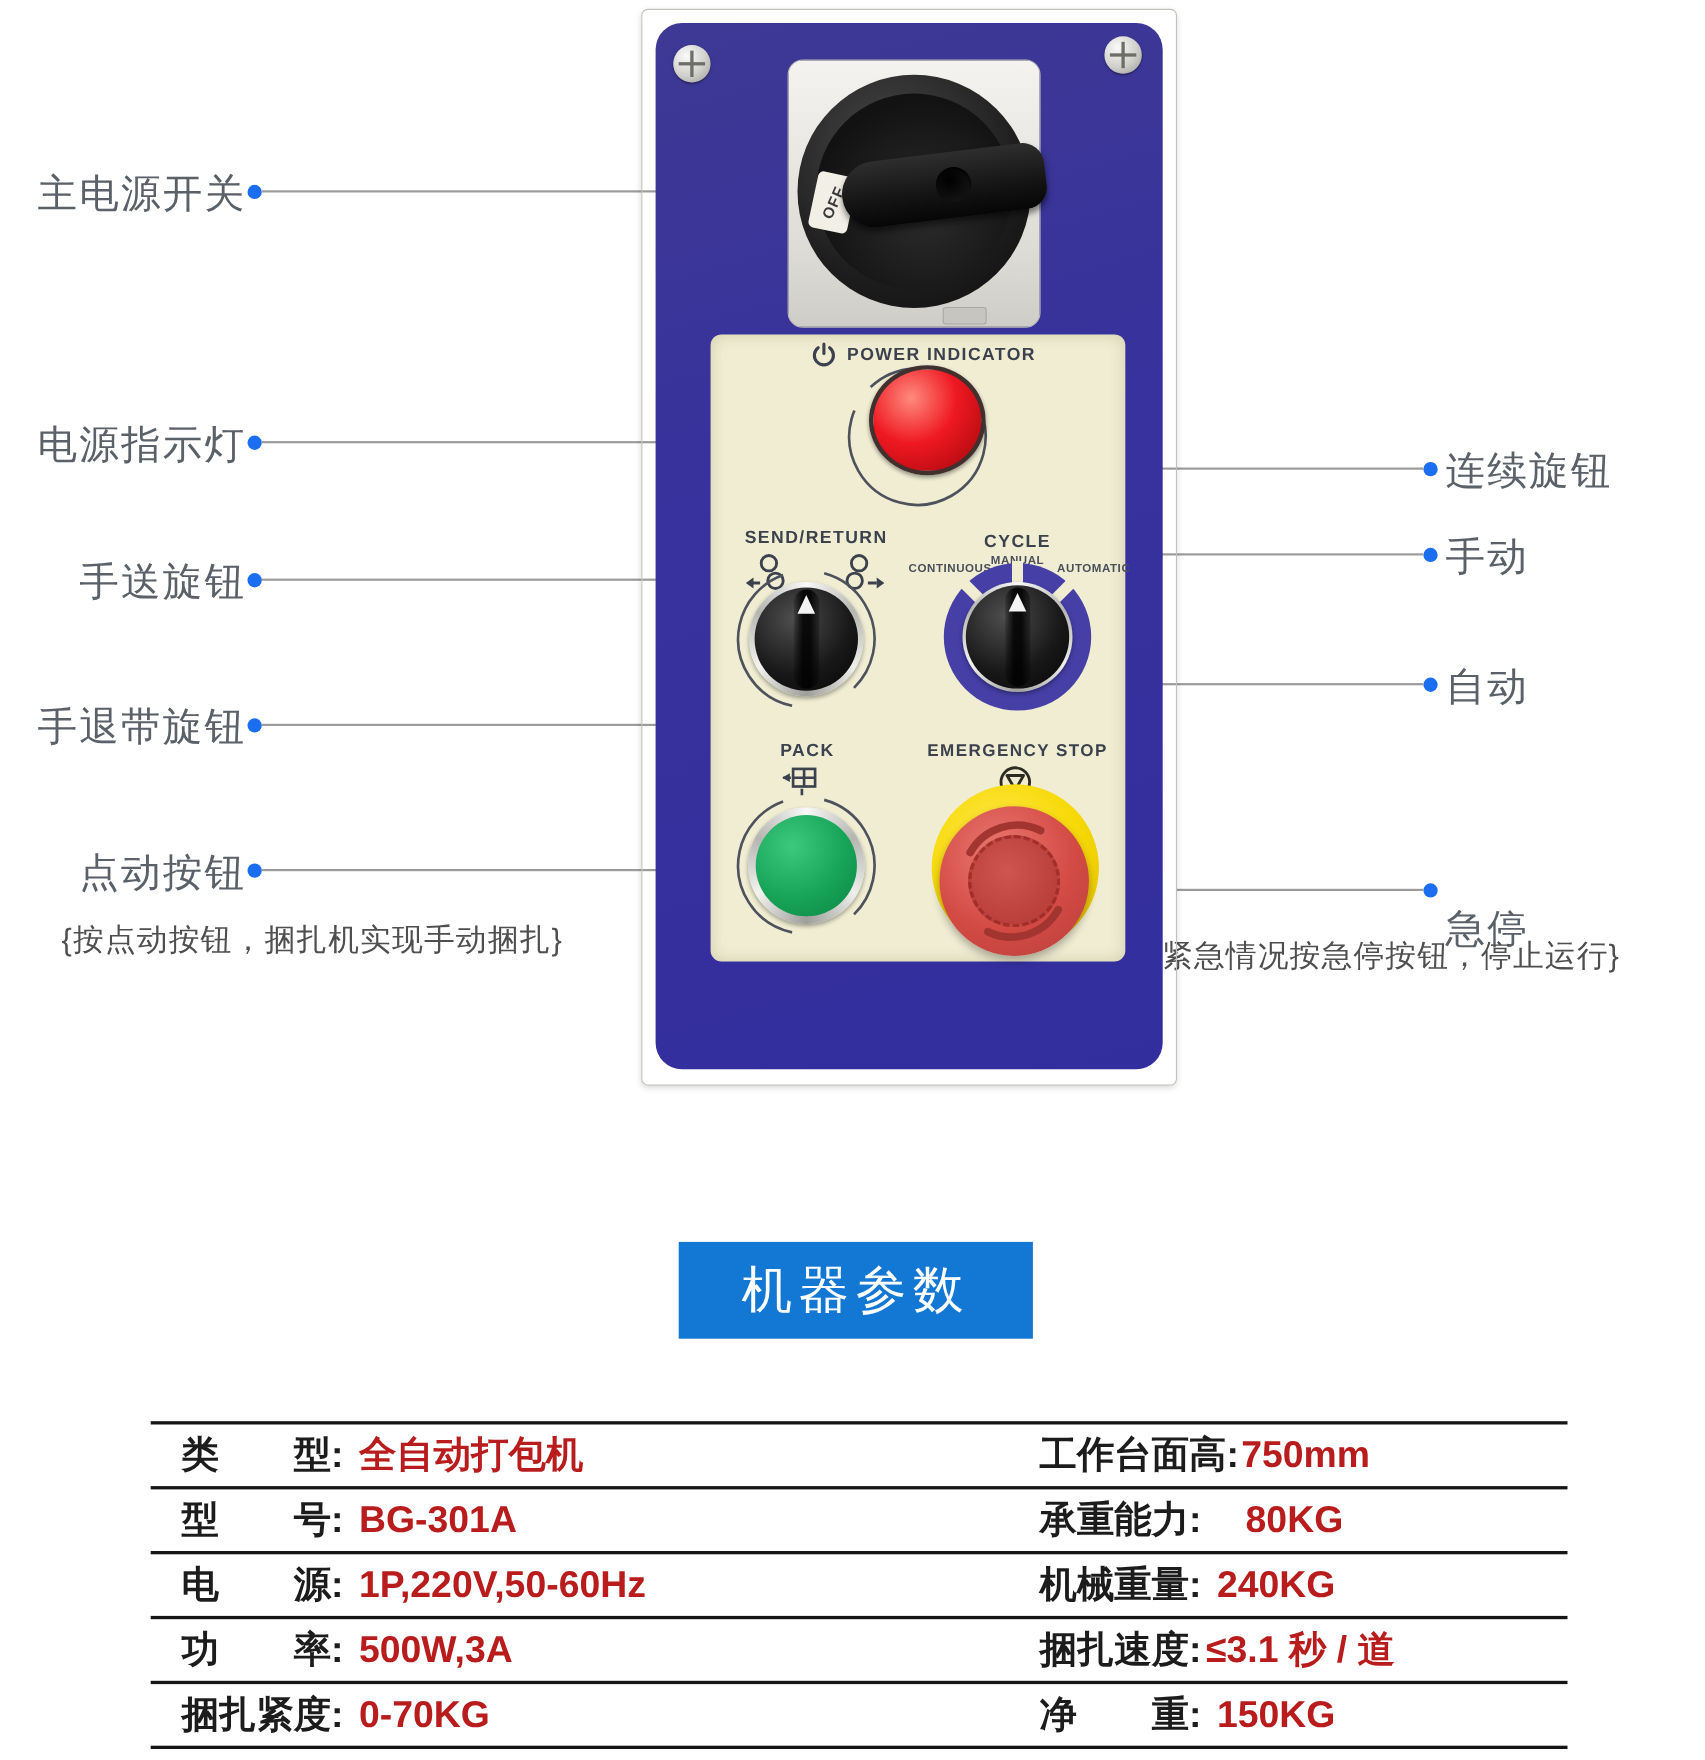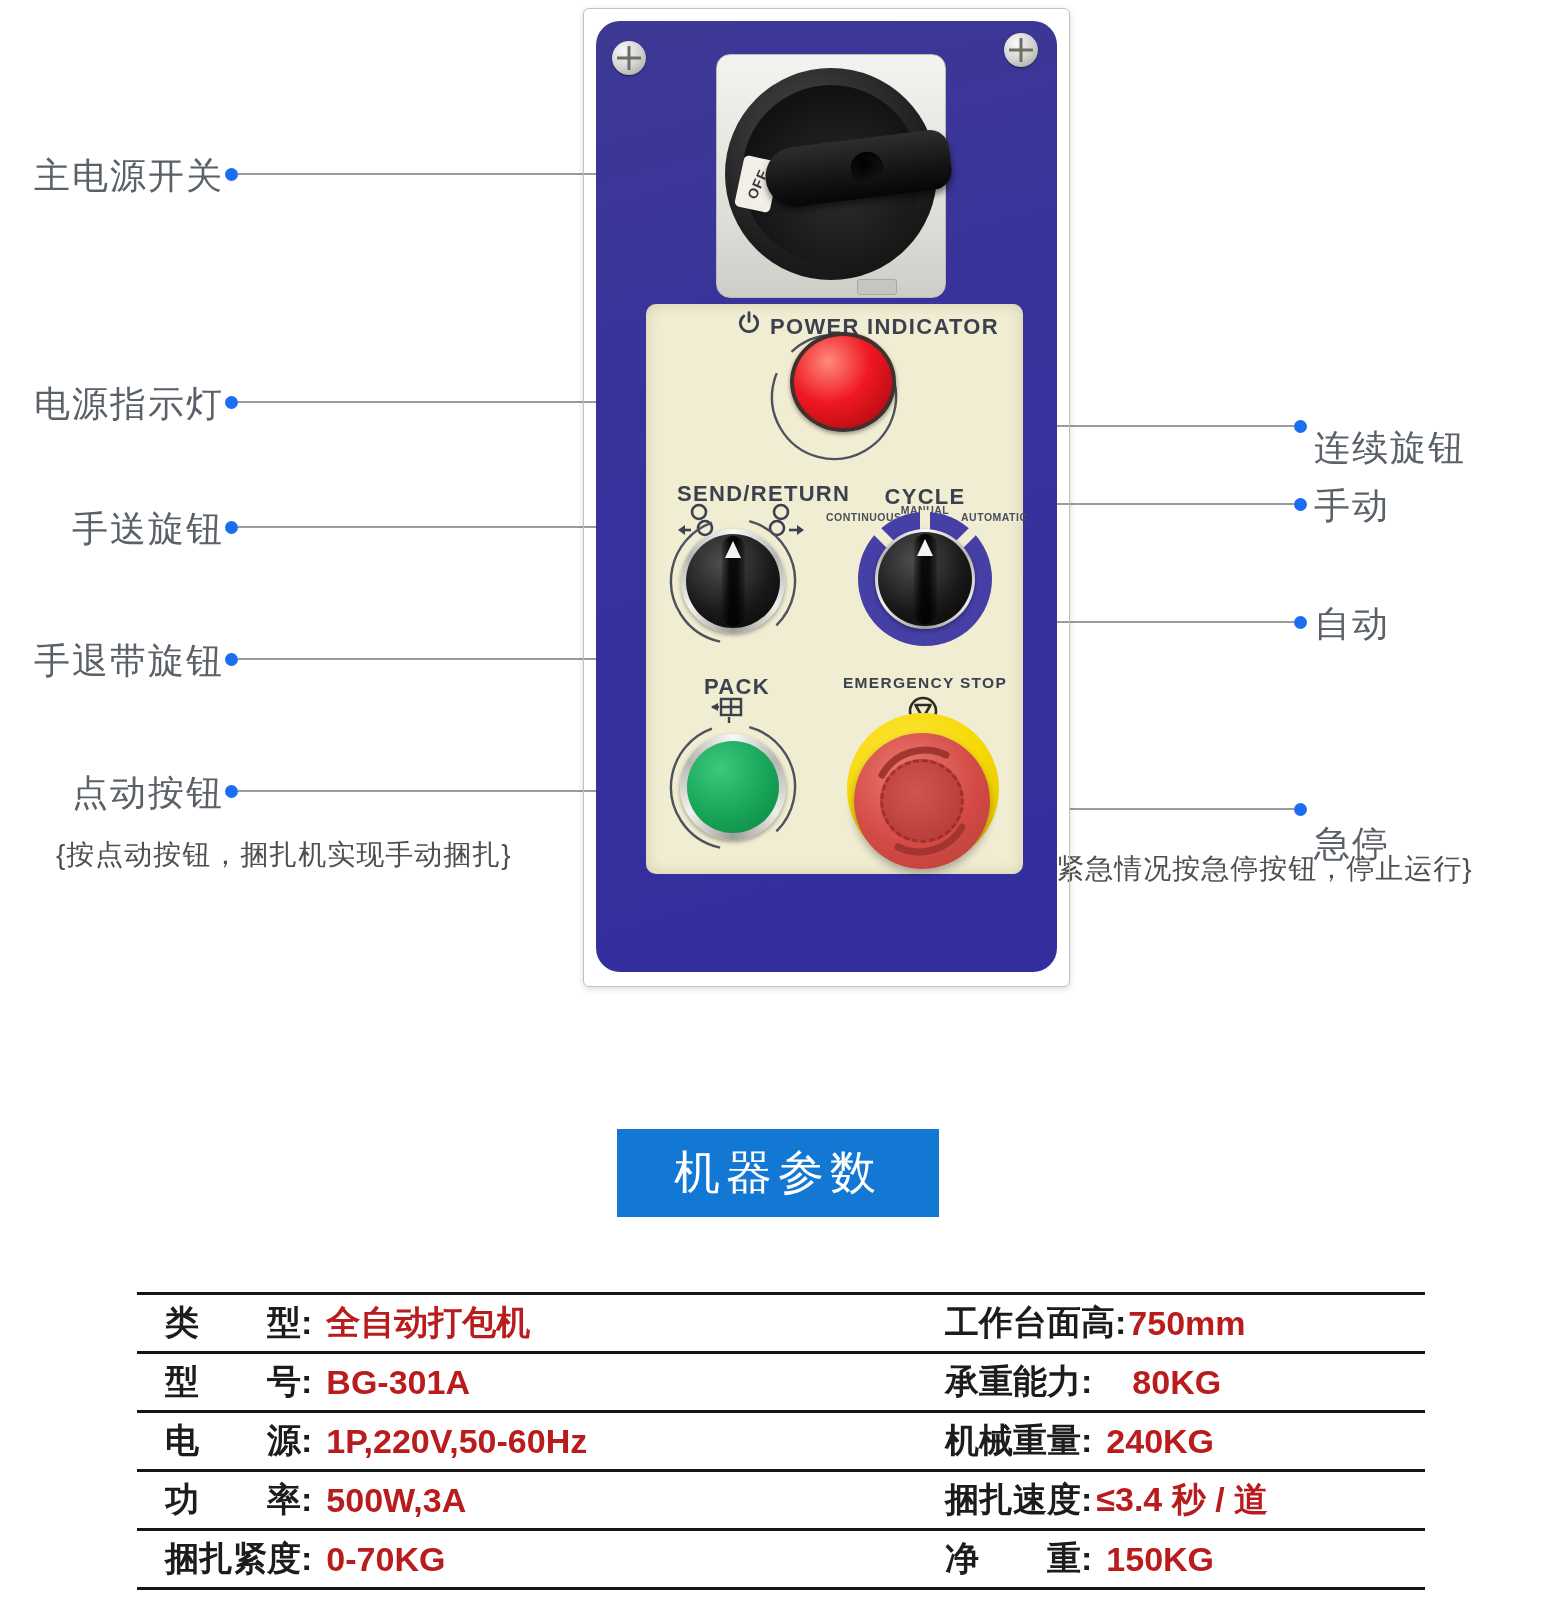--- a/index.html
+++ b/index.html
@@ -38,21 +38,21 @@
   .handle{position:absolute;left:48px;top:84px;width:186px;height:60px;border-radius:34px 22px 22px 34px;
           background:linear-gradient(180deg,#2e2e2e,#141414 60%,#060606);transform:rotate(-7deg);
           box-shadow:0 4px 6px rgba(0,0,0,0.5);}
   .handle .hole{position:absolute;left:86px;top:14px;width:32px;height:32px;border-radius:50%;
                 background:radial-gradient(circle at 40% 35%,#000,#1a1a1a);box-shadow:inset 0 2px 3px #000;}
   .notch{position:absolute;left:140px;top:224px;width:38px;height:14px;background:#c7c5bf;border-radius:3px;border:1px solid #aaa8a2;}
 
   
   .sticker{position:absolute;left:62px;top:295px;width:377px;height:570px;border-radius:10px;background:#f0edd3;
            box-shadow:inset 0 0 14px rgba(120,110,60,0.25);}
-  .s-label{position:absolute;font-weight:bold;color:#3c424d;letter-spacing:1.3px;font-size:22px;white-space:nowrap;}
+  .s-label{position:absolute;font-weight:bold;color:#3c424d;letter-spacing:1.3px;font-size:16px;white-space:nowrap;}
   .s-small{position:absolute;font-weight:bold;color:#4a4f5a;letter-spacing:0.5px;font-size:10.5px;white-space:nowrap;}
   .arc-svg{position:absolute;}
   .lamp{position:absolute;left:144px;top:28px;width:98px;height:92px;border-radius:50%;
         background:radial-gradient(circle at 35% 28%,#ff8a7d 0%,#ef1822 45%,#c00d14 78%,#8f080e);
         border:4px solid #41302d;box-shadow:0 2px 4px rgba(0,0,0,0.4);}
   .chrome{position:absolute;border-radius:50%;background:conic-gradient(#f8f8f8,#b5b5b1,#eeeeea,#9e9e9a,#f2f2ee,#b5b5b1,#f8f8f8);
           box-shadow:0 2px 4px rgba(0,0,0,0.35);}
   .knob{position:absolute;border-radius:50%;background:radial-gradient(circle at 38% 30%,#4e4e4e,#181818 58%,#050505);}
   .knob .groove{position:absolute;left:50%;top:2%;transform:translateX(-50%);width:24%;height:96%;border-radius:12px;
                 background:linear-gradient(90deg,rgba(0,0,0,0.15),rgba(0,0,0,0.85) 35%,rgba(0,0,0,0.85) 65%,rgba(0,0,0,0.25));}
@@ -99,21 +99,21 @@
   <span class="dot" style="left:225px;top:653px;"></span>
   <span class="dot" style="left:225px;top:785px;"></span>
 
   <span class="hline" style="left:238px;top:173px;width:486px;"></span>
   <span class="hline" style="left:238px;top:401px;width:552px;"></span>
   <span class="hline" style="left:238px;top:526px;width:438px;"></span>
   <span class="hline" style="left:238px;top:658px;width:552px;"></span>
   <span class="vline" style="left:788px;top:527px;height:132px;"></span>
   <span class="hline" style="left:238px;top:790px;width:464px;"></span>
 
-  <div class="co-label right-side" style="left:1314px;top:424px;">连续旋钮</div>
+  <div class="co-label right-side" style="left:1314px;top:404px;">连续旋钮</div>
   <div class="co-label right-side" style="left:1314px;top:482px;">手动</div>
   <div class="co-label right-side" style="left:1314px;top:600px;">自动</div>
   <div class="co-label right-side" style="left:1314px;top:820px;">急停</div>
   <div class="co-note" style="left:1046px;top:850px;">{紧急情况按急停按钮，停止运行}</div>
 
   <span class="dot" style="left:1294px;top:420px;"></span>
   <span class="dot" style="left:1294px;top:498px;"></span>
   <span class="dot" style="left:1294px;top:616px;"></span>
   <span class="dot" style="left:1294px;top:803px;"></span>
 
@@ -264,21 +264,21 @@
           <span class="sp-value">240KG</span>
         </div>
     </div>
     <div class="spec-row">
       <div class="cell-l">
           <span class="sp-label">功　　率:</span>
           <span class="sp-value">500W,3A</span>
         </div>
       <div class="cell-r">
           <span class="sp-label">捆扎速度:</span>
-          <span class="sp-value" style="margin-left:4px;">≤3.4 秒 / 道</span>
+          <span class="sp-value" style="margin-left:4px;">≤3.1 秒 / 道</span>
         </div>
     </div>
     <div class="spec-row">
       <div class="cell-l">
           <span class="sp-label">捆扎紧度:</span>
           <span class="sp-value">0-70KG</span>
         </div>
       <div class="cell-r">
           <span class="sp-label">净　　重:</span>
           <span class="sp-value">150KG</span>

